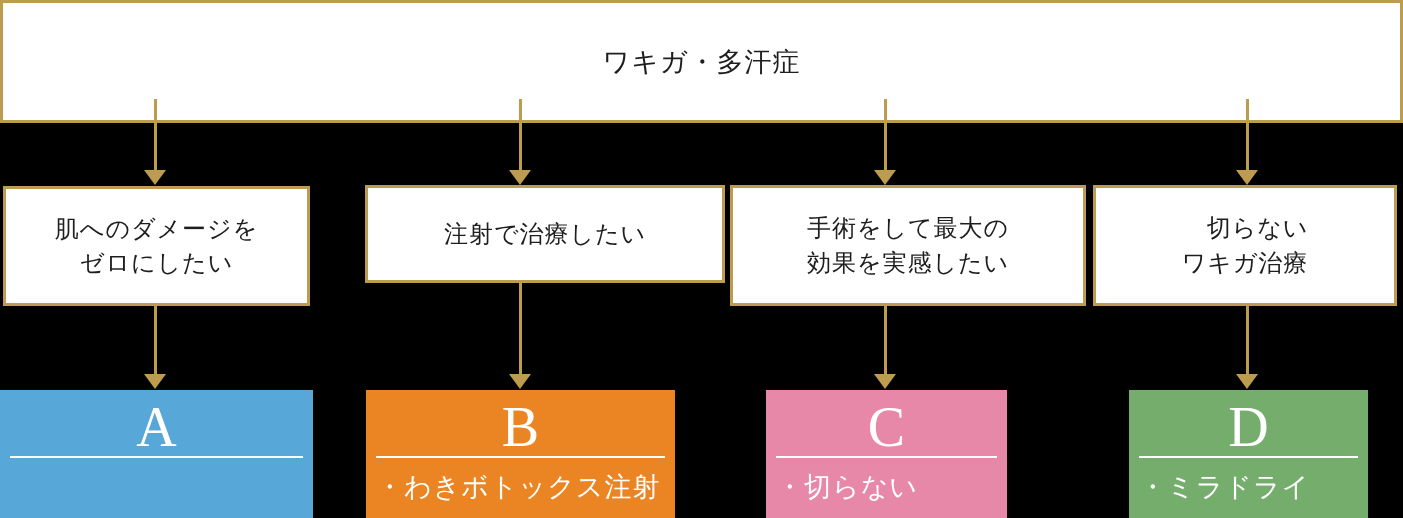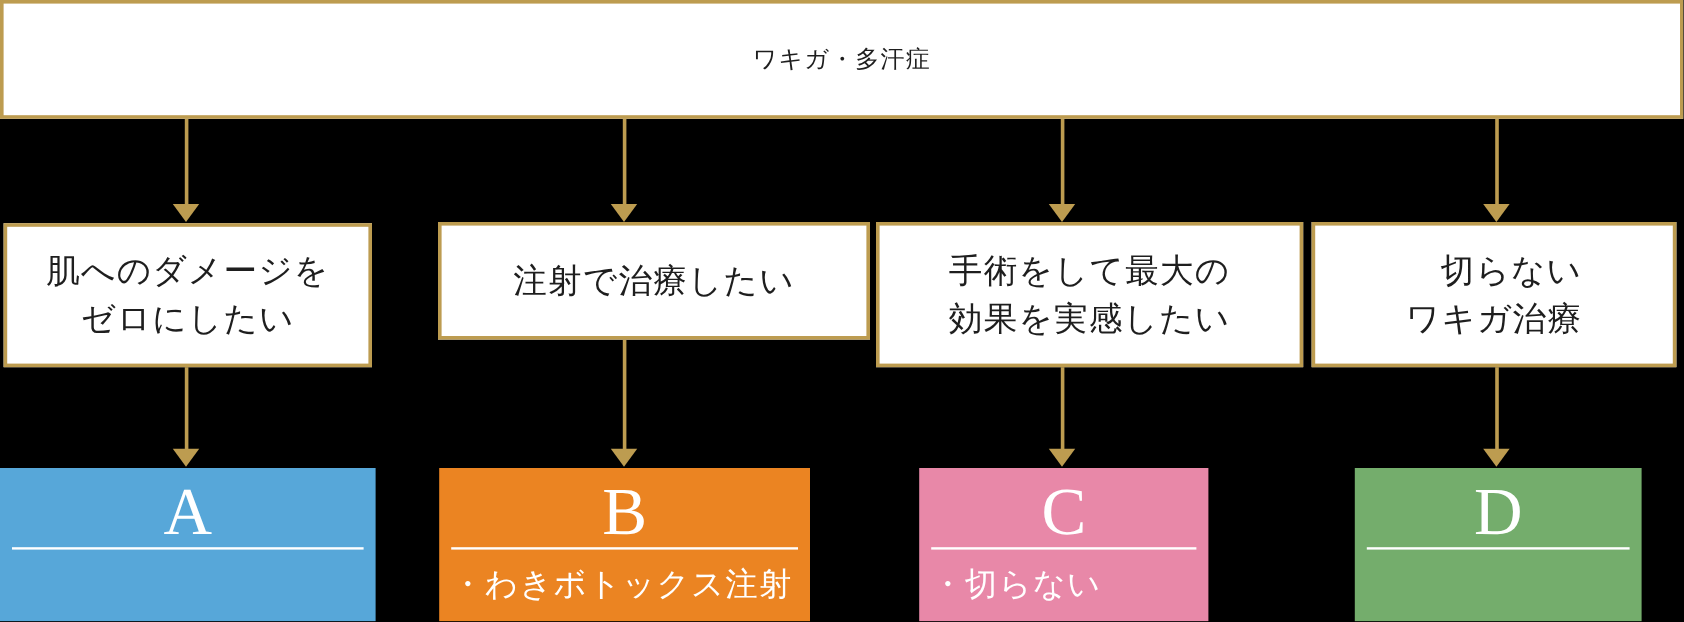--- a/index.html
+++ b/index.html
@@ -17,22 +17,22 @@
     position: absolute;
     background: #ffffff;
     border: 3px solid var(--gold);
     box-sizing: border-box;
     display: flex;
     align-items: center;
     justify-content: center;
     text-align: center;
     color: #1e1e1e;
   }
-  .root-node { left: 0; top: 0; width: 1403px; height: 99px; font-size: 20px; letter-spacing: 1px; }
-  .cond-node { font-size: 28px; line-height: 1.42; white-space: pre-line; letter-spacing: 1px; }
+  .root-node { left: 0; top: 0; width: 1403px; height: 123px; font-size: 27px; letter-spacing: 1px; }
+  .cond-node { font-size: 24px; line-height: 1.42; white-space: pre-line; letter-spacing: 1px; }
   
   .arrow { position: absolute; width: 24px; }
   .arrow-shaft {
     position: absolute; left: 50%; margin-left: -1.5px;
     top: 0; bottom: 13px; width: 3px; background: var(--gold);
   }
   .arrow-head {
     position: absolute; bottom: 0; left: 1px; width: 0; height: 0;
     border-left: 11px solid transparent;
     border-right: 11px solid transparent;
@@ -123,15 +123,16 @@
     <div class="treat">・わきボトックス注射</div>
   </div>
   <div class="result" style="left: 766px; width: 241px; background-color: rgb(232, 136, 168);">
     <div class="letter">C</div>
     <div class="divider"></div>
     <div class="treat">・切らない</div>
   </div>
   <div class="result" style="left: 1129px; width: 239px; background-color: rgb(116, 173, 108);">
     <div class="letter">D</div>
     <div class="divider"></div>
+    <div class="treat">・ミラドライ</div>
   </div>
 
 </div>
 
 </body></html>

